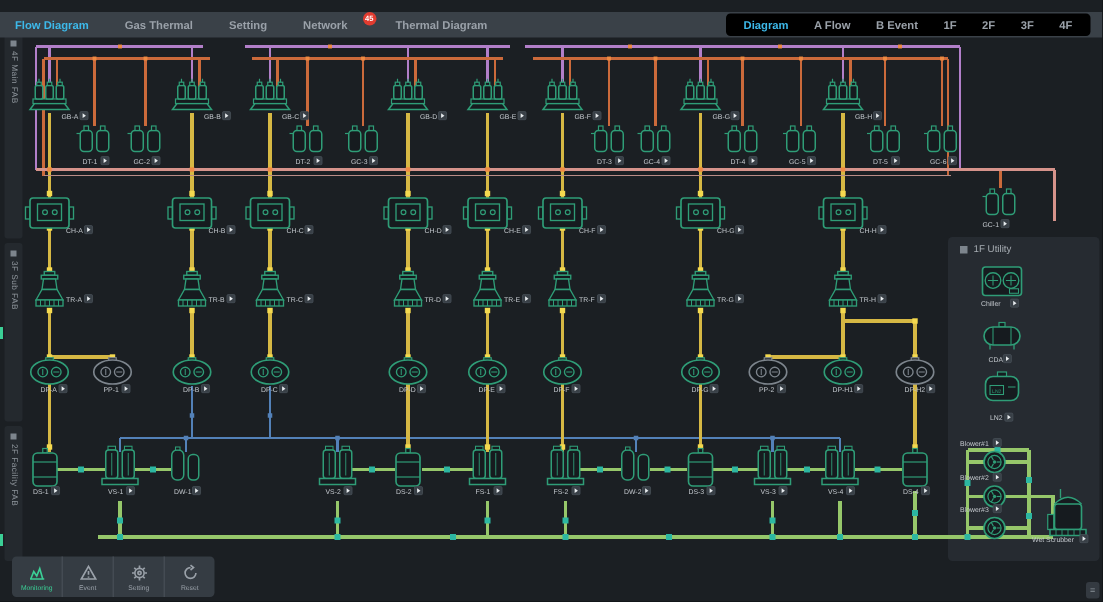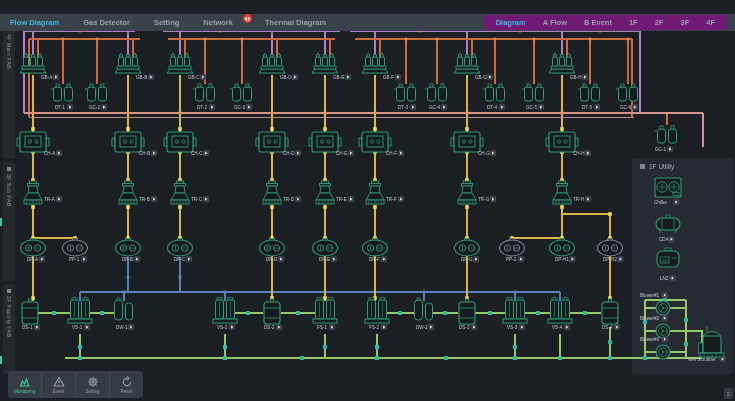--- a/index.html
+++ b/index.html
@@ -1,22 +1,22 @@
 <!DOCTYPE html>
 <html><head>
 <meta charset="utf-8">
 <style>
   html,body{margin:0;padding:0;background:#101214;}
   #app{position:relative;width:735px;height:401px;background:#1b1f23;overflow:hidden;
        font-family:"Liberation Sans",sans-serif;}
   
-  #navbar{position:absolute;left:0;top:14px;width:735px;height:17px;background:#3a4148;
+  #navbar{position:absolute;left:0;top:8px;width:735px;height:17px;background:#3a4148;
           display:flex;align-items:center;justify-content:space-between;z-index:5;}
   #nav-left{display:flex;align-items:center;gap:24px;padding-left:10px;}
-  #nav-right{display:flex;align-items:center;gap:17px;background:#701a75;border-radius:3px;
+  #nav-right{display:flex;align-items:center;gap:17px;background:#000000;border-radius:3px;
              padding:1px 12px;margin-right:8px;height:13px;}
   .nav-item{font-size:7.5px;font-weight:bold;color:#9aa1a9;white-space:nowrap;position:relative;cursor:pointer;}
   .nav-item.active{color:#3db9ea;}
   .nav-badge{position:absolute;top:-4px;right:-11px;width:9px;height:9px;border-radius:50%;
              background:#e23c30;color:#fff;font-size:5px;font-weight:bold;display:flex;
              align-items:center;justify-content:center;}
   .has-badge{padding-right:8px;}
   
   #sidebar{position:absolute;left:3px;top:0;width:12px;z-index:4;}
   .sb-sec{position:absolute;left:0;width:12px;background:#24292e;border-radius:2px;}
@@ -47,21 +47,21 @@
               border-radius:2px;z-index:5;display:flex;align-items:center;justify-content:center;
               color:#8a9199;font-size:6px;}
 </style>
 </head>
 <body>
 
 <div id="app">
   <div id="navbar">
     <div id="nav-left">
         <span class="nav-item active">Flow Diagram</span>
-        <span class="nav-item">Gas Detector</span>
+        <span class="nav-item">Gas Thermal</span>
         <span class="nav-item">Setting</span>
         <span class="nav-item has-badge">Network<span class="nav-badge">45</span></span>
         <span class="nav-item">Thermal Diagram</span>
       </div>
     <div id="nav-right">
         <span class="nav-item active">Diagram</span>
         <span class="nav-item">A Flow</span>
         <span class="nav-item">B Event</span>
         <span class="nav-item">1F</span>
         <span class="nav-item">2F</span>

